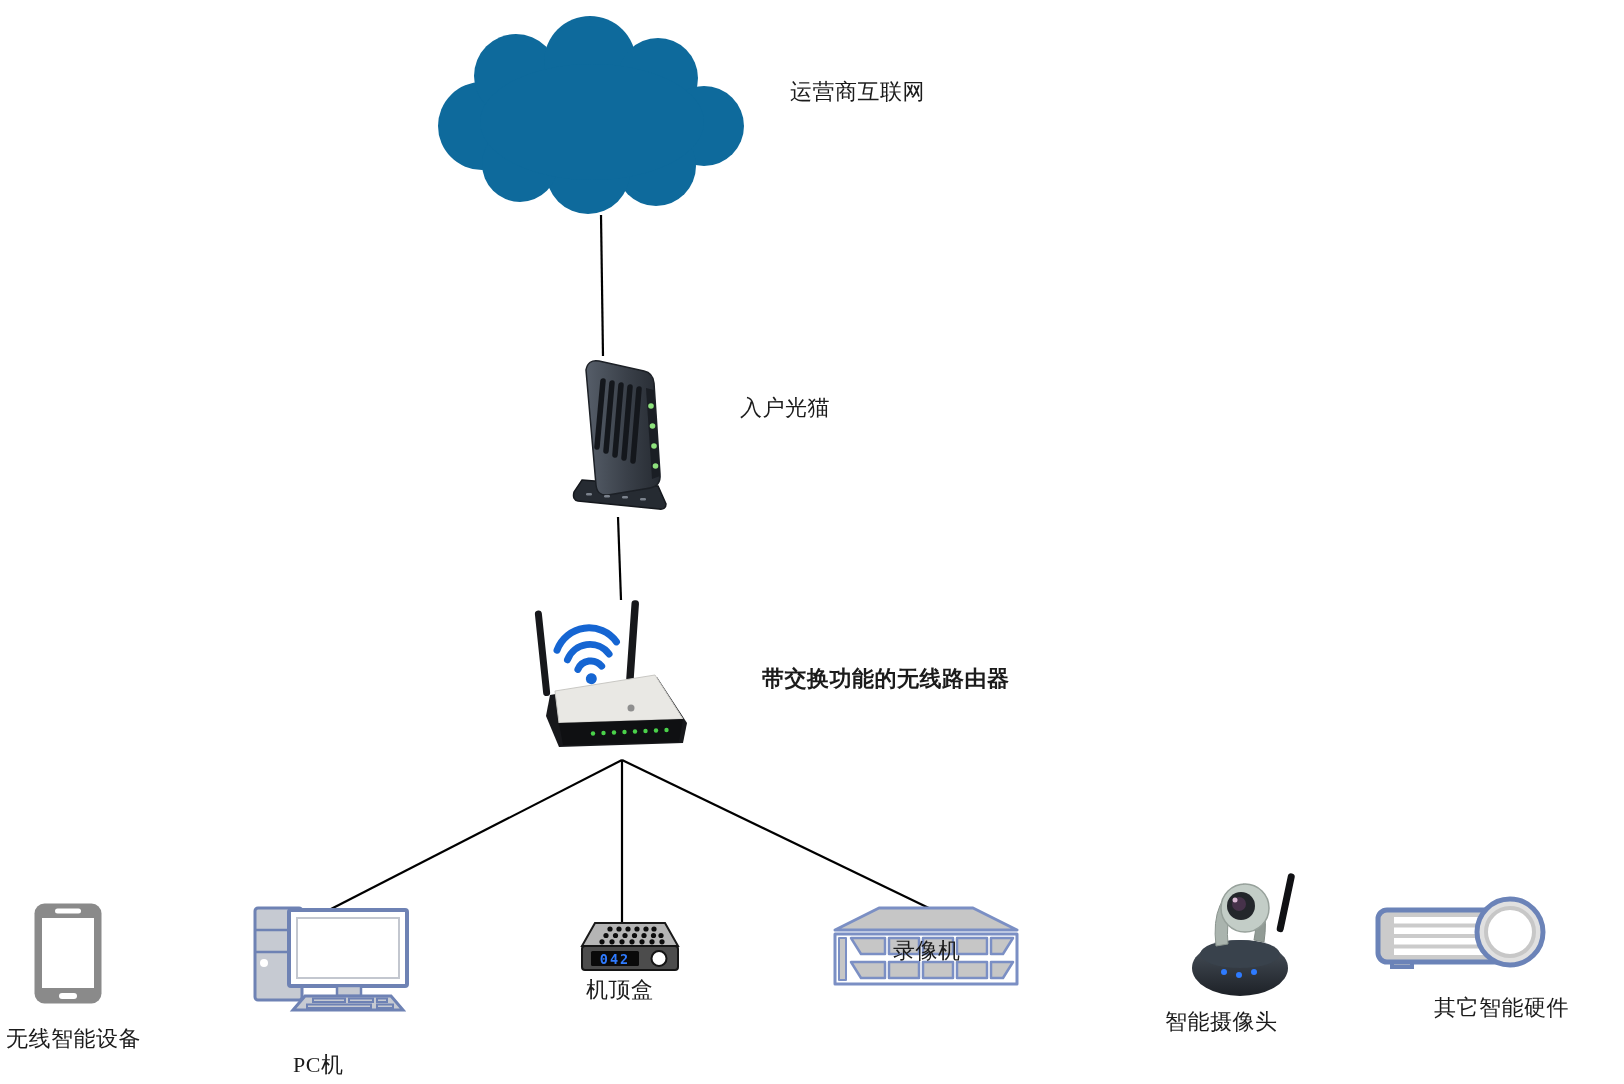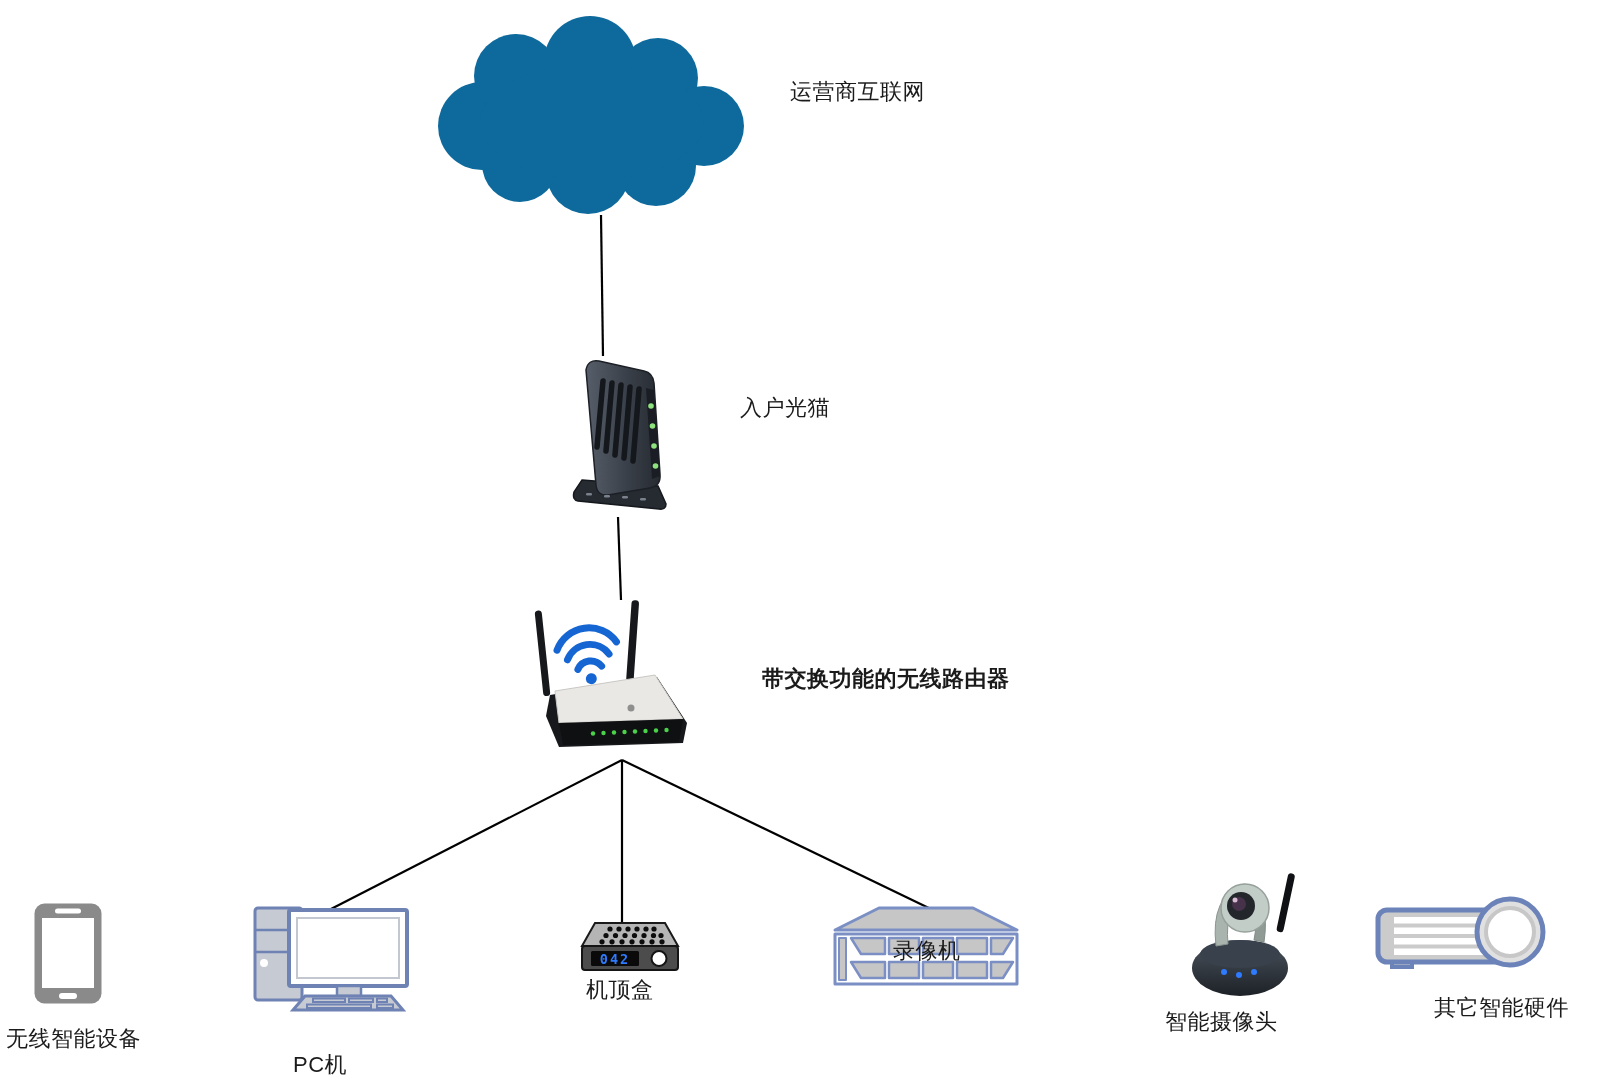--- a/index.html
+++ b/index.html
@@ -132,21 +132,21 @@
       <polygon points="60,91 146,91 158,105 48,105" fill="#c6cad2" stroke="#6e82b4" stroke-width="3"></polygon>
       <g fill="none" stroke="#6e82b4" stroke-width="2">
         <rect x="68" y="93.5" width="32" height="3.5"></rect>
         <rect x="104" y="93.5" width="24" height="3.5"></rect>
         <rect x="132" y="93.5" width="10" height="3.5"></rect>
         <rect x="62" y="99.5" width="64" height="3.5"></rect>
         <rect x="132" y="99.5" width="16" height="3.5"></rect>
       </g>
     </svg>
   </div>
-  <div class="lbl" style="left:293px;top:1053px;">PC机</div>
+  <div class="lbl" style="left:293px;top:1053px;font-family:Liberation Serif, serif;">PC机</div>
 
   <div class="node" style="left:580px;top:922px;">
     <svg width="100" height="50" viewBox="0 0 100 50">
       <polygon points="15,1 85,1 98,24 2,24" fill="#b5b5b5" stroke="#1a1a1a" stroke-width="2"></polygon>
       <g fill="#0d0d0d">
         <circle cx="30" cy="7" r="2.6"></circle>
           <circle cx="39" cy="7" r="2.6"></circle>
           <circle cx="48" cy="7" r="2.6"></circle>
         <circle cx="57" cy="7" r="2.6"></circle>
           <circle cx="66" cy="7" r="2.6"></circle>

